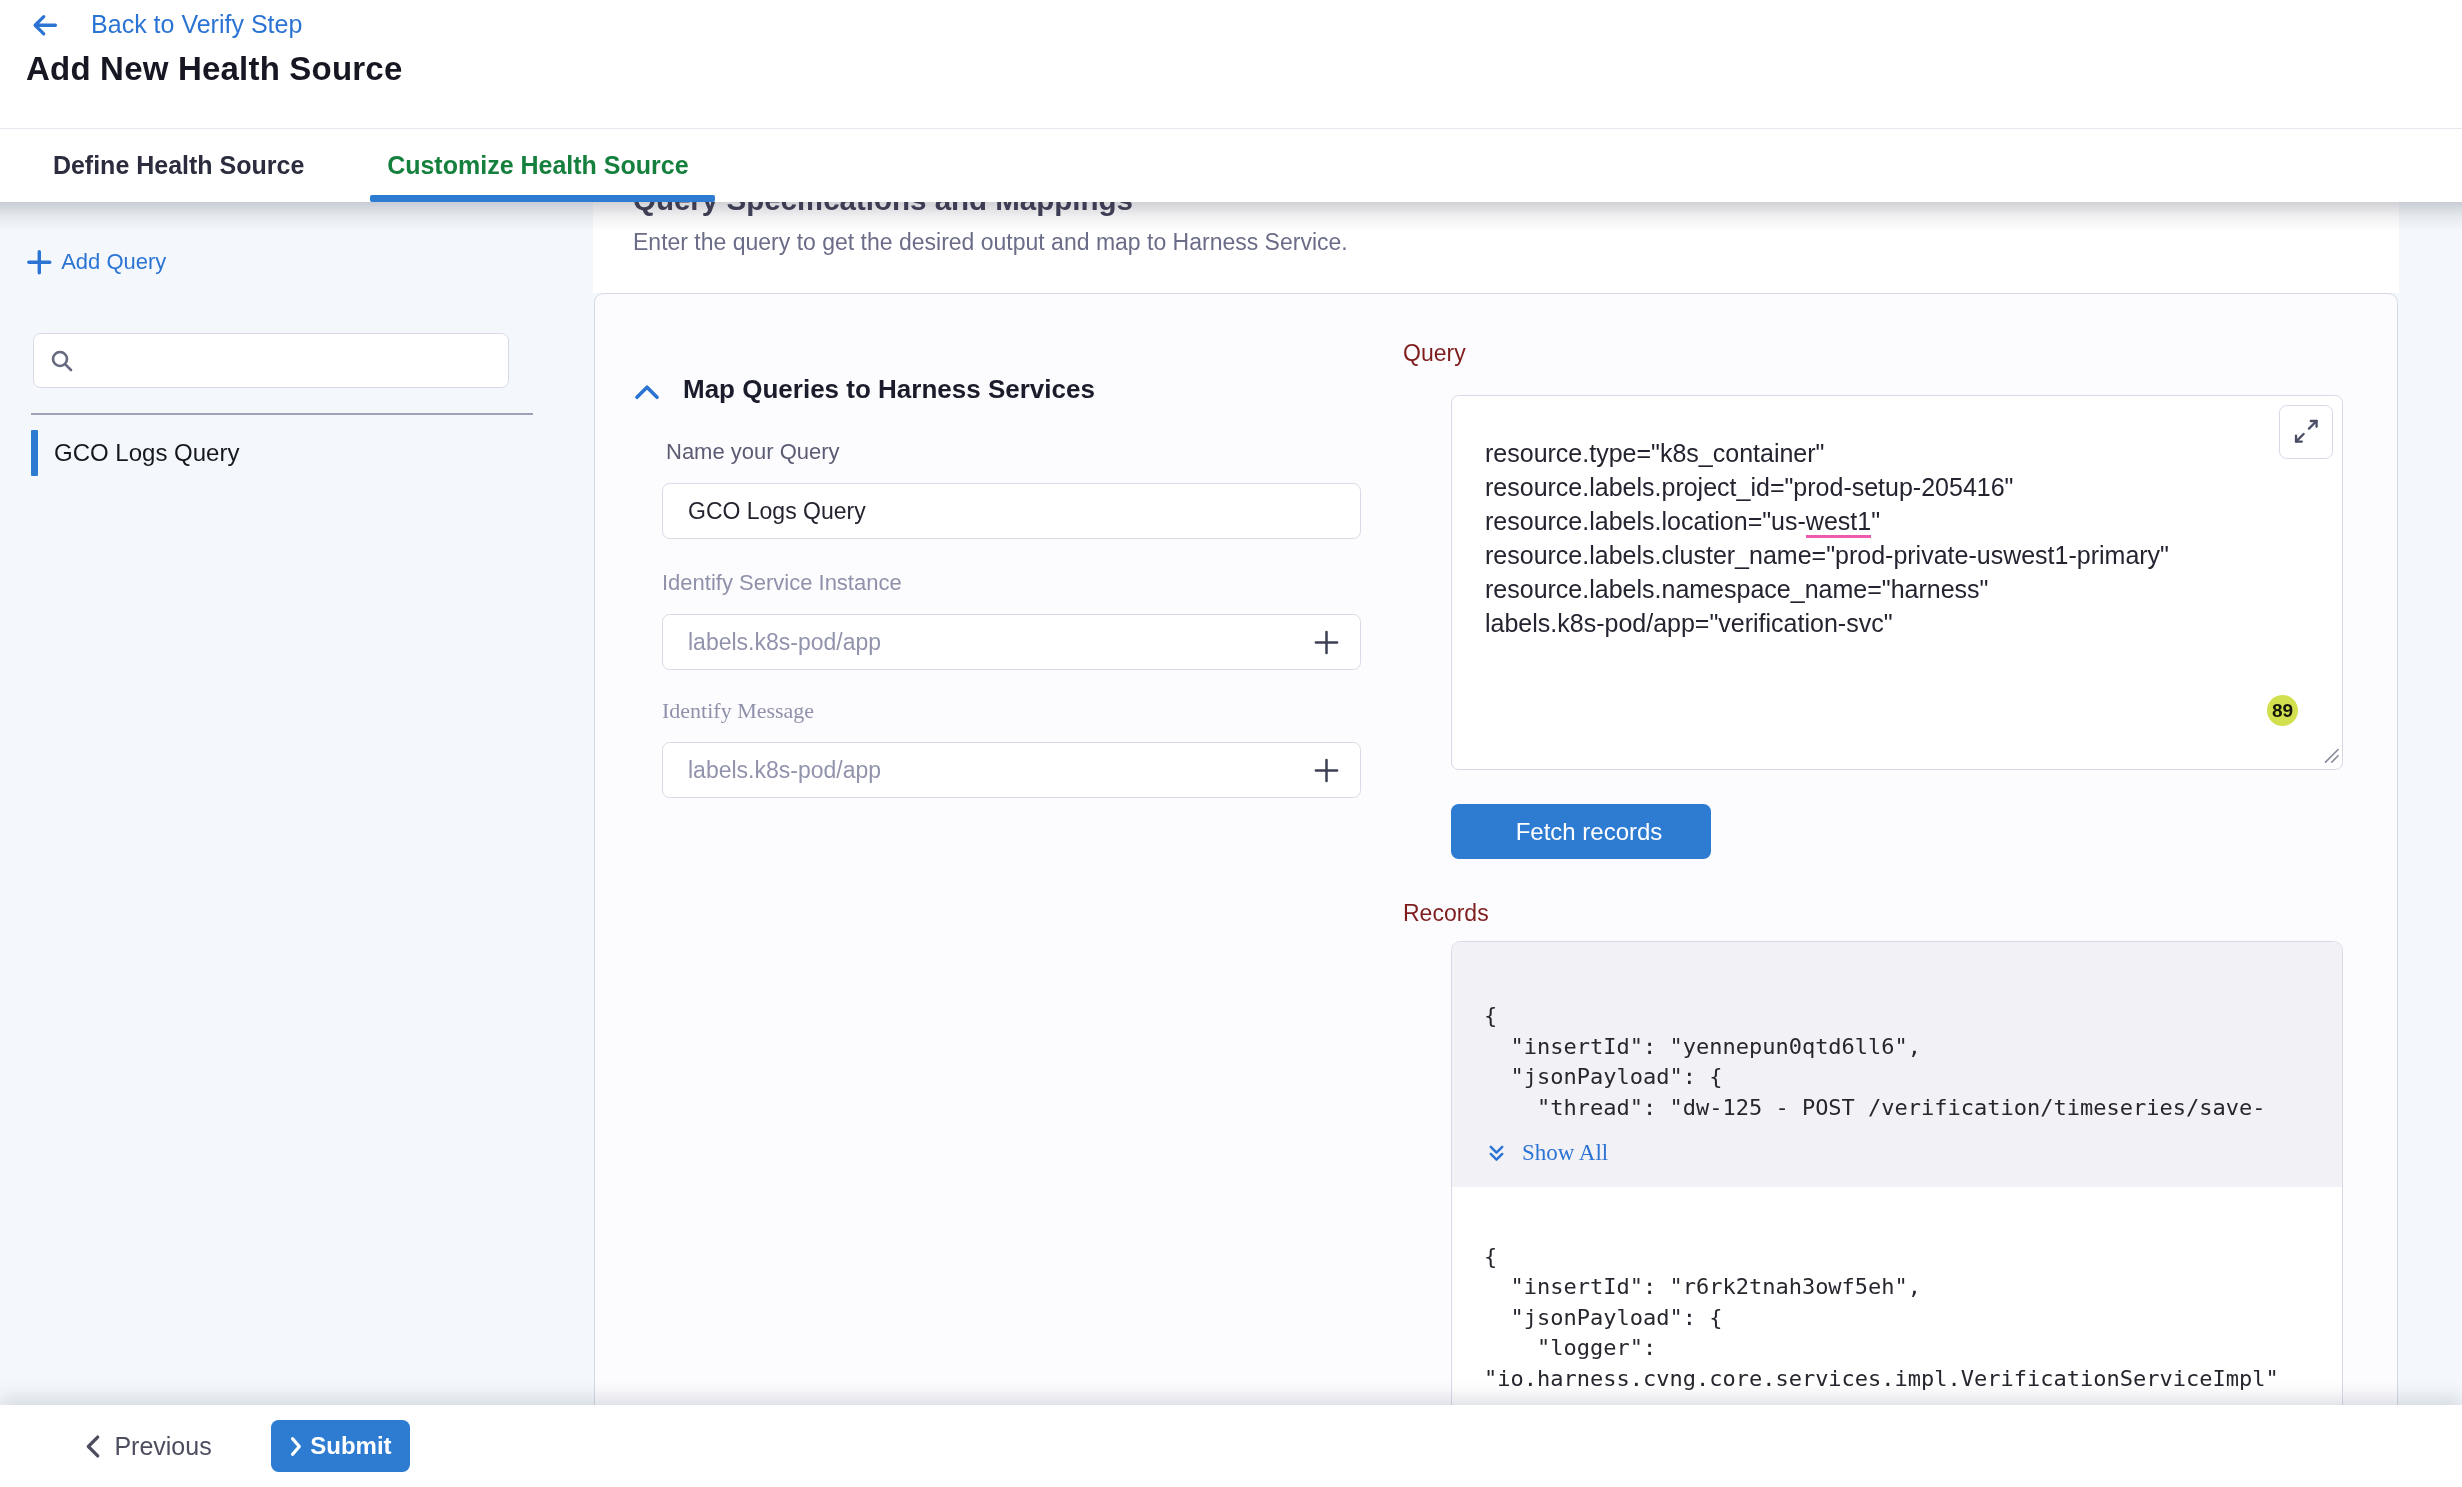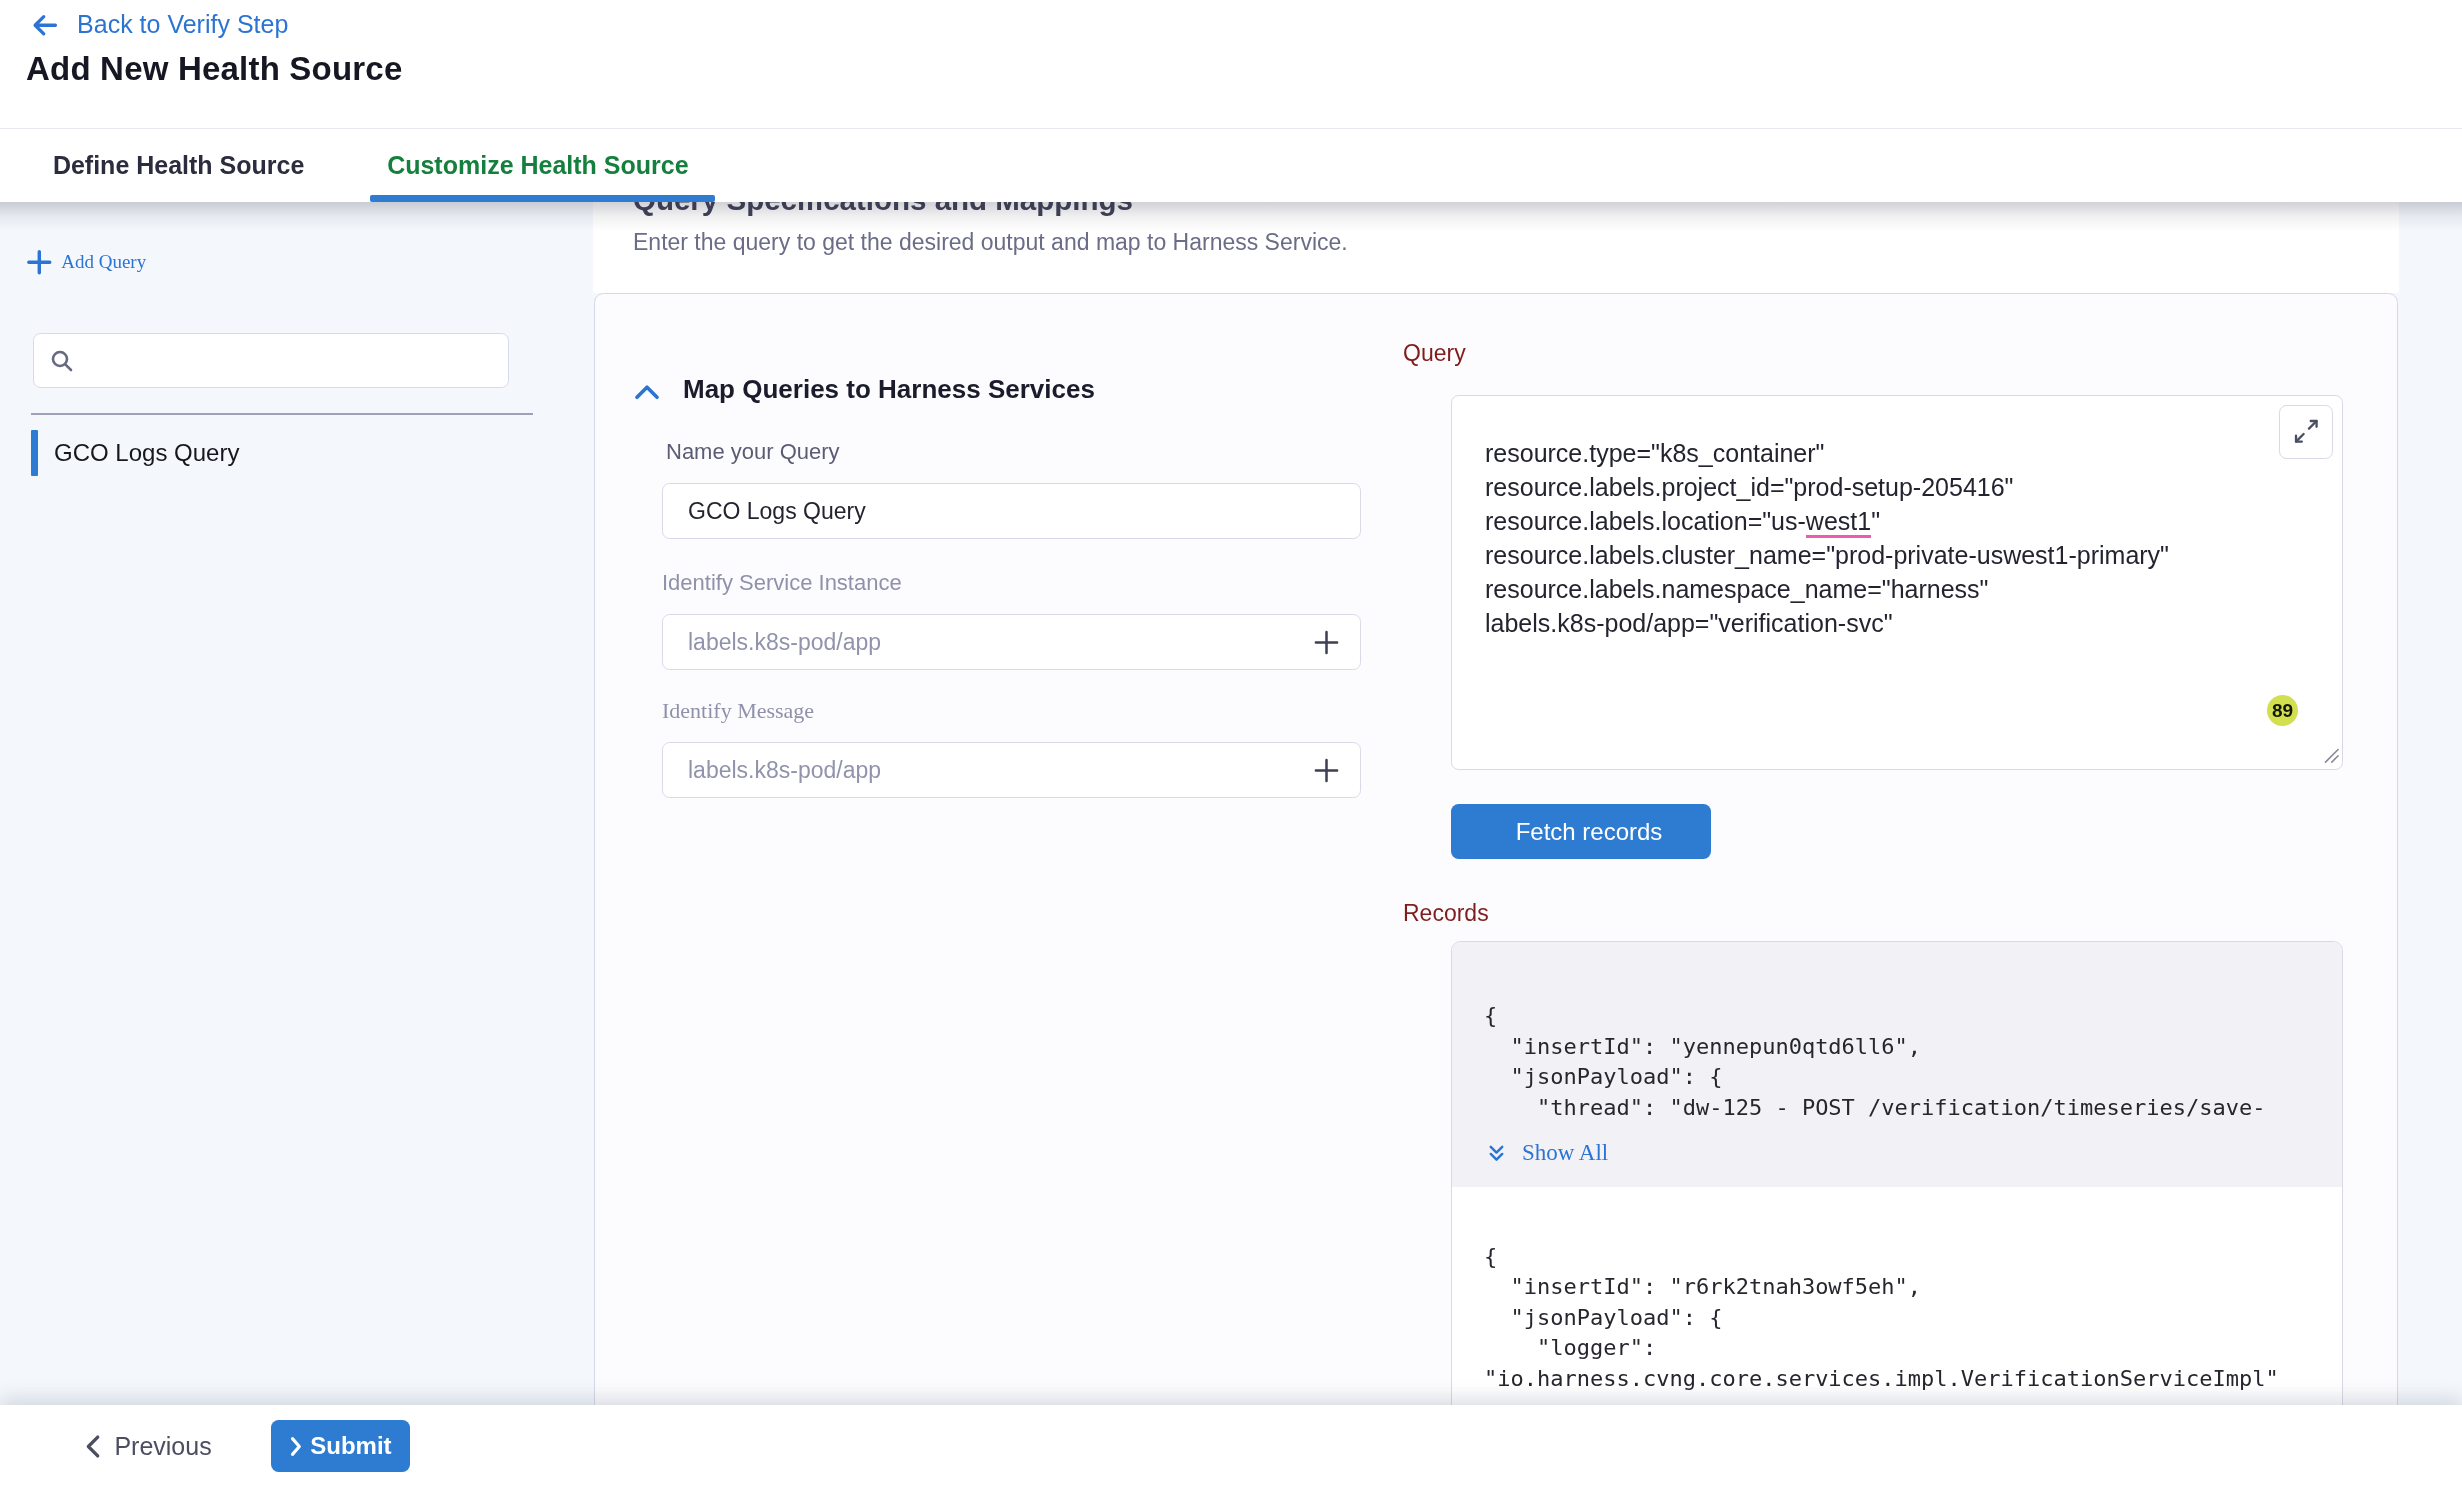--- a/index.html
+++ b/index.html
@@ -2,21 +2,21 @@
 <html style="font-size:15.2px"><head>
 <meta charset="utf-8">
 <style>
   * { margin:0; padding:0; box-sizing:border-box; }
   html,body { background:#ffffff; }
   body { font-family:"Liberation Sans", sans-serif; color:#1e1f2e; }
   .app { position:relative; width:2462px; height:1487px; overflow:hidden; background:#fff; }
 
   
   .top-header { position:absolute; left:0; top:0; width:2462px; height:129px; background:#fff; border-bottom:1.9px solid #e8e9f0; z-index:10; }
-  .back-link { position:absolute; left:28.6px; top:9.5px; display:flex; align-items:center; gap:18px; cursor:pointer;text-align:center; }
+  .back-link { position:absolute; left:28.6px; top:9.5px; display:flex; align-items:center; gap:32px; cursor:pointer;text-align:center; }
   .back-link span { font-size:25px; color:#2c74d3; font-weight:500; }
   .page-title { position:absolute; left:26px; top:50px; font-size:33px; font-weight:700; color:#161722; letter-spacing:0.2px; }
 
   
   .tab-bar { position:absolute; left:0; top:129px; width:2462px; height:73px; background:#fff; z-index:10; }
   .tabs-row { position:absolute; left:51px; top:0; height:100%; display:flex; gap:79px; align-items:center; }
   .tab { font-size:25px; font-weight:600; color:#9fa0b2; position:relative; padding:0 1.9px; cursor:pointer; white-space:nowrap; height:100%; display:flex; align-items:center; }
   .tab.inactive-dark { color:#2b2c3e; }
   .tab.active { color:#15803d; }
   .tab.active::after { content:""; position:absolute; left:-15.2px; right:-25px; bottom:0; height:6.7px; background:#2e7cd2; border-radius:1.9px; }
@@ -24,21 +24,21 @@
   
   .sticky-shadow { position:absolute; left:0; top:202px; width:2462px; height:28.6px; z-index:6; pointer-events:none;
     background:linear-gradient(180deg, rgba(45,46,70,0.22) 0%, rgba(45,46,70,0.07) 50%, rgba(45,46,70,0) 100%); }
 
   
   .main-area { position:absolute; left:0; top:202px; right:0; bottom:82px; background:#f4f8fc; overflow:hidden; z-index:1; }
 
   
   .sidebar { position:absolute; left:0; top:0; width:593px; height:100%; background:#f4f8fc; }
   .add-query { position:absolute; left:25px; top:46px; display:flex; align-items:center; gap:7.6px; cursor:pointer; }
-  .add-query span.lbl { font-size:19px; color:#2c74d3; font-weight:500;font-family:Liberation Serif, serif; }
+  .add-query span.lbl { font-size:22px; color:#2c74d3; font-weight:500; }
   .searchbox { position:absolute; left:33px; top:131px; width:476px; height:55px; background:#fff; border:1.9px solid #d9dae7; border-radius:7.6px; display:flex; align-items:center; padding-left:15.2px; }
   .searchbox input { border:none; outline:none; flex:1; height:100%; font-size:23px; background:transparent; margin-left:11.4px; font-family:"Liberation Sans",sans-serif; }
   .side-divider { position:absolute; left:31px; top:211px; width:502px; height:1.9px; background:#9fa1b6; }
   .query-list { position:absolute; left:0; top:227px; width:533px; }
   .query-item { position:relative; height:48px; display:flex; align-items:center; cursor:pointer; }
   .query-item .sel-bar { position:absolute; left:31px; top:1px; width:6.7px; height:46px; background:transparent; border-radius:1px; }
   .query-item.selected .sel-bar { background:#2e7cd2; }
   .query-item .qi-label { margin-left:54px; font-size:24px; color:#16171f; }
 
   

